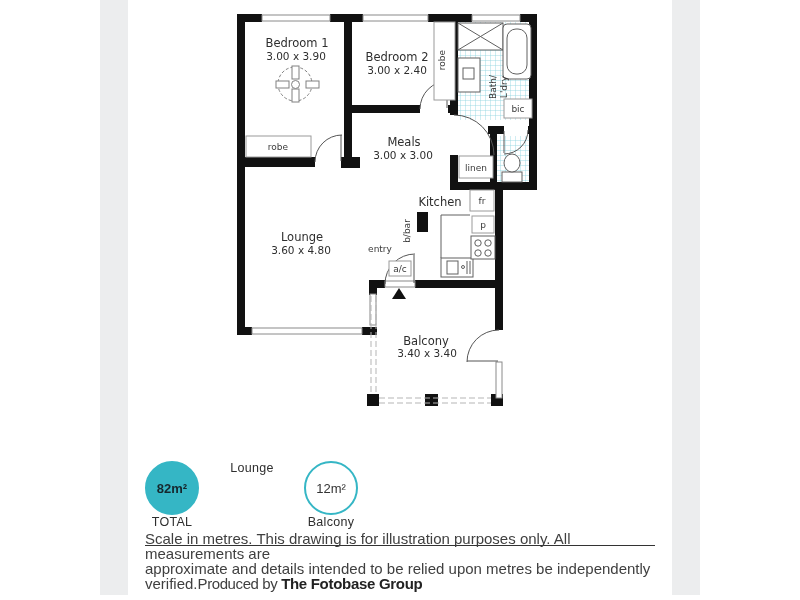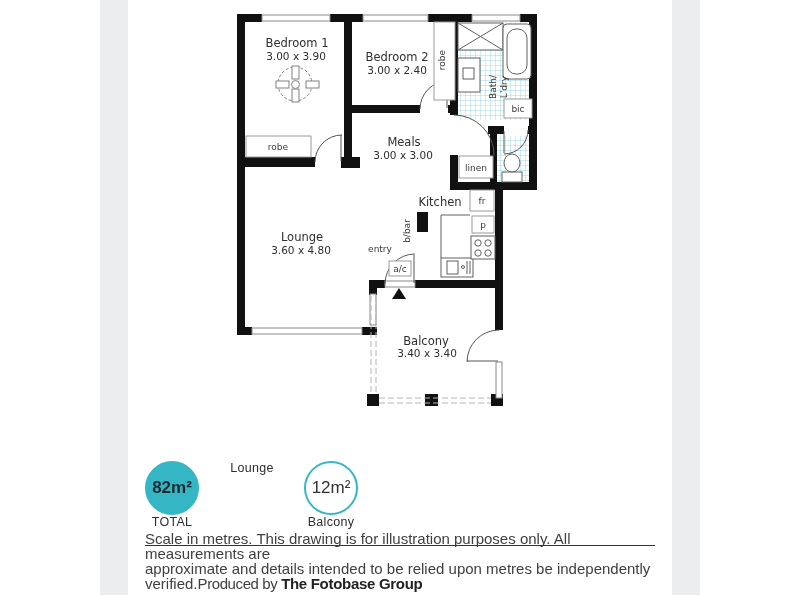--- a/index.html
+++ b/index.html
@@ -10,21 +10,21 @@
   .gutter.right{left:672px;}
   svg.plan{position:absolute;left:0;top:0;}
   svg text{fill:#2e2e2e;font-family:"DejaVu Sans", sans-serif;}
   .rname{font-size:11.5px;}
   .rdims{font-size:10.5px;}
   .sml{font-size:9px;fill:#3a3a3a;}
 
   .badge{position:absolute;width:80px;top:461px;text-align:center;}
   .badge .circle{width:54px;height:54px;border-radius:50%;margin:0 auto;
      display:flex;align-items:center;justify-content:center;
-     font-size:17px;color:#333;background:#fff;border:2px solid #35b6c5;box-sizing:border-box;}
+     font-size:13px;color:#333;background:#fff;border:2px solid #35b6c5;box-sizing:border-box;}
   .badge.filled .circle{background:#35b6c5;border-color:#35b6c5;color:#16272d;font-weight:bold;}
   .badge .lbl{font-size:12.5px;color:#2e2e2e;letter-spacing:0.3px;}
   #badge-total{left:132px;}
   #badge-living{left:212px;}
   #badge-balcony{left:291px;}
 
   .rule{position:absolute;left:145px;top:545px;width:510px;border-top:1.6px solid #333;}
   .disclaimer{position:absolute;left:145px;top:531px;width:520px;
      font-size:15px;line-height:15px;color:#3f3f3f;}
   .producer{letter-spacing:-0.4px;}

